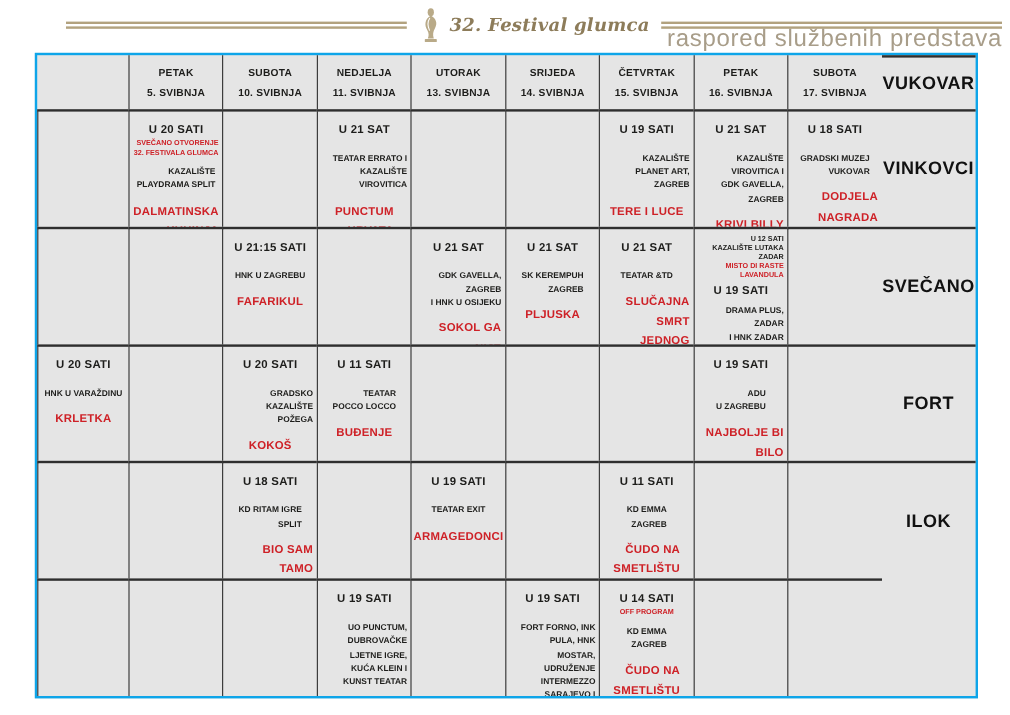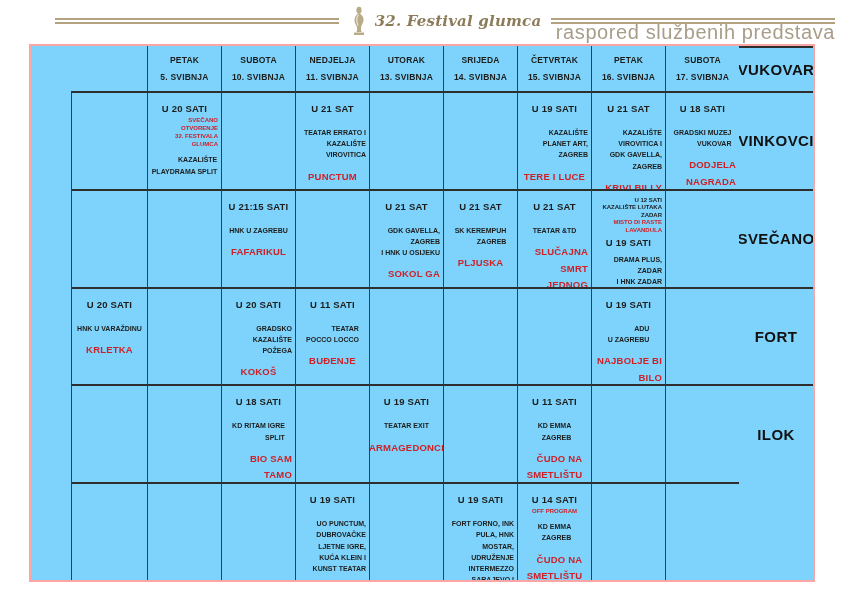--- a/index.html
+++ b/index.html
@@ -19,21 +19,21 @@
   }
   .subtitle{
     position:absolute;right:7px;top:21px;font-size:20px;color:#a89d89;
     letter-spacing:0.6px;font-weight:normal;
   }
   
   .table{
     position:absolute;left:29px;top:44px;width:786px;height:538px;
     display:grid;grid-template-columns:76px repeat(9,1fr);
     grid-template-rows:45px repeat(5,1fr);
-    border:2px solid #fca5a5;background:#7dd3fc;box-sizing:border-box;padding-left:40px;
+    border:2px solid #0ea5e9;background:#e5e5e5;box-sizing:border-box;
   }
   .table > div{box-sizing:border-box;min-width:0;min-height:0;overflow:hidden;}
   .bl{border-left:1px solid #3d3d3d;}
   .bt{border-top:2px solid #2e2e2e;}
   .th{display:flex;flex-direction:column;align-items:center;justify-content:center;text-align:center;}
   .day-name,.day-date{font-size:8.5px;font-weight:bold;color:#1d1d1b;line-height:1.9;letter-spacing:0.2px;}
   .rowlabel{
     display:flex;align-items:center;justify-content:center;
     font-size:15px;font-weight:bold;color:#111;letter-spacing:0.4px;
   }

